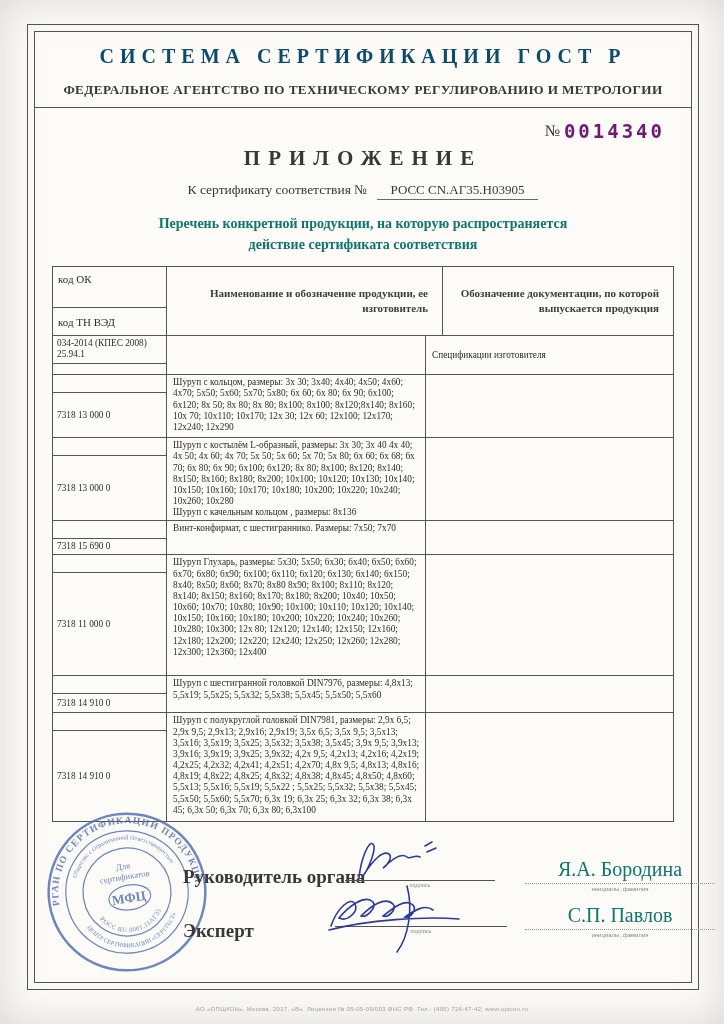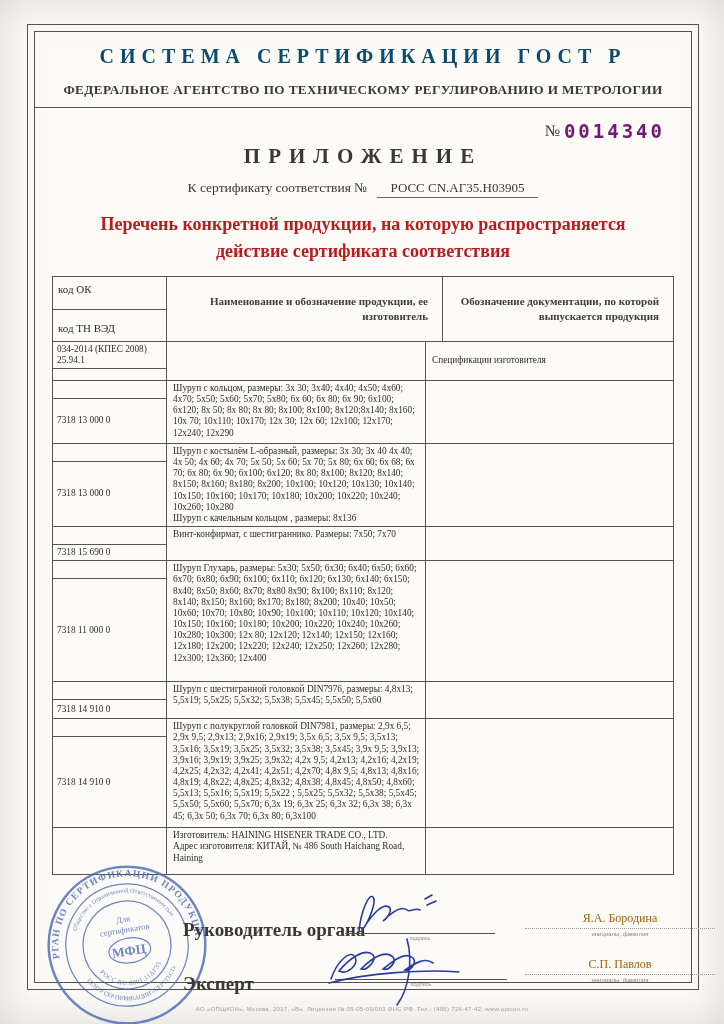--- a/index.html
+++ b/index.html
@@ -52,62 +52,62 @@
   .appendix-title{
     text-align:center;font-size:21px;font-weight:bold;letter-spacing:8px;
     margin-top:2px;color:#3a3833;
   }
   .cert-line{text-align:center;font-size:13.5px;margin-top:11px;color:#3a3833;}
   .cert-number{
     display:inline-block;border-bottom:1px solid #6b6962;
     padding:0 14px 1px 14px;margin-left:6px;font-size:13px;
   }
   .list-heading{
-    text-align:center;font-size:18px;font-weight:bold;line-height:1.5;
-    margin-top:13px;color:#b91c1c;
+    text-align:center;font-size:14px;font-weight:bold;line-height:1.5;
+    margin-top:13px;color:#0f766e;
   }
   
   .ptable{
     margin:11px 17px 0 17px;
     border:1.6px solid #55534d;
     font-size:9.3px;line-height:1.2;
   }
   .trow{display:flex;border-top:1px solid #57554f;}
   .trow:first-child{border-top:none;}
   .c1{width:113px;border-right:1px solid #57554f;display:flex;flex-direction:column;flex:none;}
   .c2{width:247px;border-right:1px solid #57554f;padding:2px 5px 2px 6px;flex:none;}
   .c3{flex:1;padding:2px 6px;}
   .ok{min-height:13px;border-bottom:1px solid #57554f;padding:2px 4px 2px 4px;}
   .c1.noline .ok{border-bottom:none;}
   .tn{flex:1;display:flex;align-items:center;padding:2px 4px;}
   
   .thead{display:flex;font-size:11px;}
   .thead .c1{justify-content:space-between;}
-  .thead .h1a{padding:6px 4px 2px 5px;border-bottom:1px solid #57554f;min-height:24px;}
+  .thead .h1a{padding:6px 4px 10px 5px;border-bottom:1px solid #57554f;min-height:24px;}
   .thead .h1b{padding:8px 4px 6px 5px;}
   .thead .hc{display:flex;align-items:center;justify-content:center;text-align:right;
     font-weight:bold;color:#3f3d38;padding:4px 14px;line-height:1.35;}
   .doc-cell{display:flex;align-items:center;}
   
   .bottom-zone{position:relative;flex:1;min-height:140px;}
   .stamp{position:absolute;left:6px;top:-16px;width:172px;height:172px;
     transform:rotate(-9deg);opacity:.8;}
   .official-label{position:absolute;font-weight:bold;font-size:19px;color:#3a3833;}
   .lbl-head{left:148px;top:44px;}
   .lbl-expert{left:148px;top:98px;}
   .sigline{position:absolute;border-bottom:1px solid #55534d;}
   .sigline .cap{position:absolute;top:2px;width:100%;text-align:center;
     font-family:"Liberation Sans", sans-serif;font-size:5.5px;color:#8a887f;}
   .sl1{left:310px;top:58px;width:150px;}
   .sl2{left:300px;top:104px;width:172px;}
   .sig-svg{position:absolute;left:286px;top:2px;width:210px;height:130px;pointer-events:none;}
   .name-block{position:absolute;width:190px;text-align:center;}
   .nb1{left:490px;top:36px;}
   .nb2{left:490px;top:82px;}
-  .name-value{font-size:12px;color:#a16207;padding-bottom:2px;border-bottom:1px dotted #9a978e;}
+  .name-value{font-size:20px;color:#0f766e;padding-bottom:2px;border-bottom:1px dotted #9a978e;}
   .name-cap{font-family:"Liberation Sans", sans-serif;font-size:6px;color:#8a887f;margin-top:2px;}
   
   .print-line{
     position:absolute;bottom:12px;left:0;width:100%;text-align:center;
     font-family:"Liberation Sans", sans-serif;font-size:6px;color:#a5a29a;letter-spacing:.3px;
   }
   .stamp text{fill:#4a68b4;}
   .stamp .rings{stroke:#4a68b4;fill:none;}
 </style>
 </head>
@@ -221,31 +221,20 @@
           <div class="c1">
             <div class="ok"></div>
             <div class="tn">7318 14 910 0</div>
           </div>
           <div class="c2">
             <div>Шуруп с полукруглой головкой DIN7981, размеры: 2,9х 6,5; 2,9х 9,5; 2,9х13; 2,9х16; 2,9х19; 3,5х 6,5; 3,5х 9,5; 3,5х13; 3,5х16; 3,5х19; 3,5х25; 3,5х32; 3,5х38; 3,5х45; 3,9х 9,5; 3,9х13; 3,9х16; 3,9х19; 3,9х25; 3,9х32; 4,2х 9,5; 4,2х13; 4,2х16; 4,2х19; 4,2х25; 4,2х32; 4,2х41; 4,2х51; 4,2х70; 4,8х 9,5; 4,8х13; 4,8х16; 4,8х19; 4,8х22; 4,8х25; 4,8х32; 4,8х38; 4,8х45; 4,8х50; 4,8х60; 5,5х13; 5,5х16; 5,5х19; 5,5х22 ; 5,5х25; 5,5х32; 5,5х38; 5,5х45; 5,5х50; 5,5х60; 5,5х70; 6,3х 19; 6,3х 25; 6,3х 32; 6,3х 38; 6,3х 45; 6,3х 50; 6,3х 70; 6,3х 80; 6,3х100</div>
           </div>
           <div class="c3"></div>
         </div>
 
-        <div class="trow" style="min-height:46px">
-          <div class="c1 noline">
-            <div class="ok"></div>
-            <div class="tn"></div>
-          </div>
-          <div class="c2">
-            <div>Изготовитель: HAINING HISENER TRADE CO., LTD.</div>
-            <div>Адрес изготовителя: КИТАЙ, № 486 South Haichang Road, Haining</div>
-          </div>
-          <div class="c3"></div>
-        </div>
 
       </div>
 
       <div class="bottom-zone">
 
         <svg class="stamp" viewBox="0 0 180 180">
           <defs>
             <path id="arcOuter" d="M 18,90 A 72,72 0 1 1 162,90"></path>
             <path id="arcMidTop" d="M 35,90 A 55,55 0 1 1 145,90"></path>
             <path id="arcMidBottom" d="M 36,94 A 54,54 0 0 0 144,94"></path>

